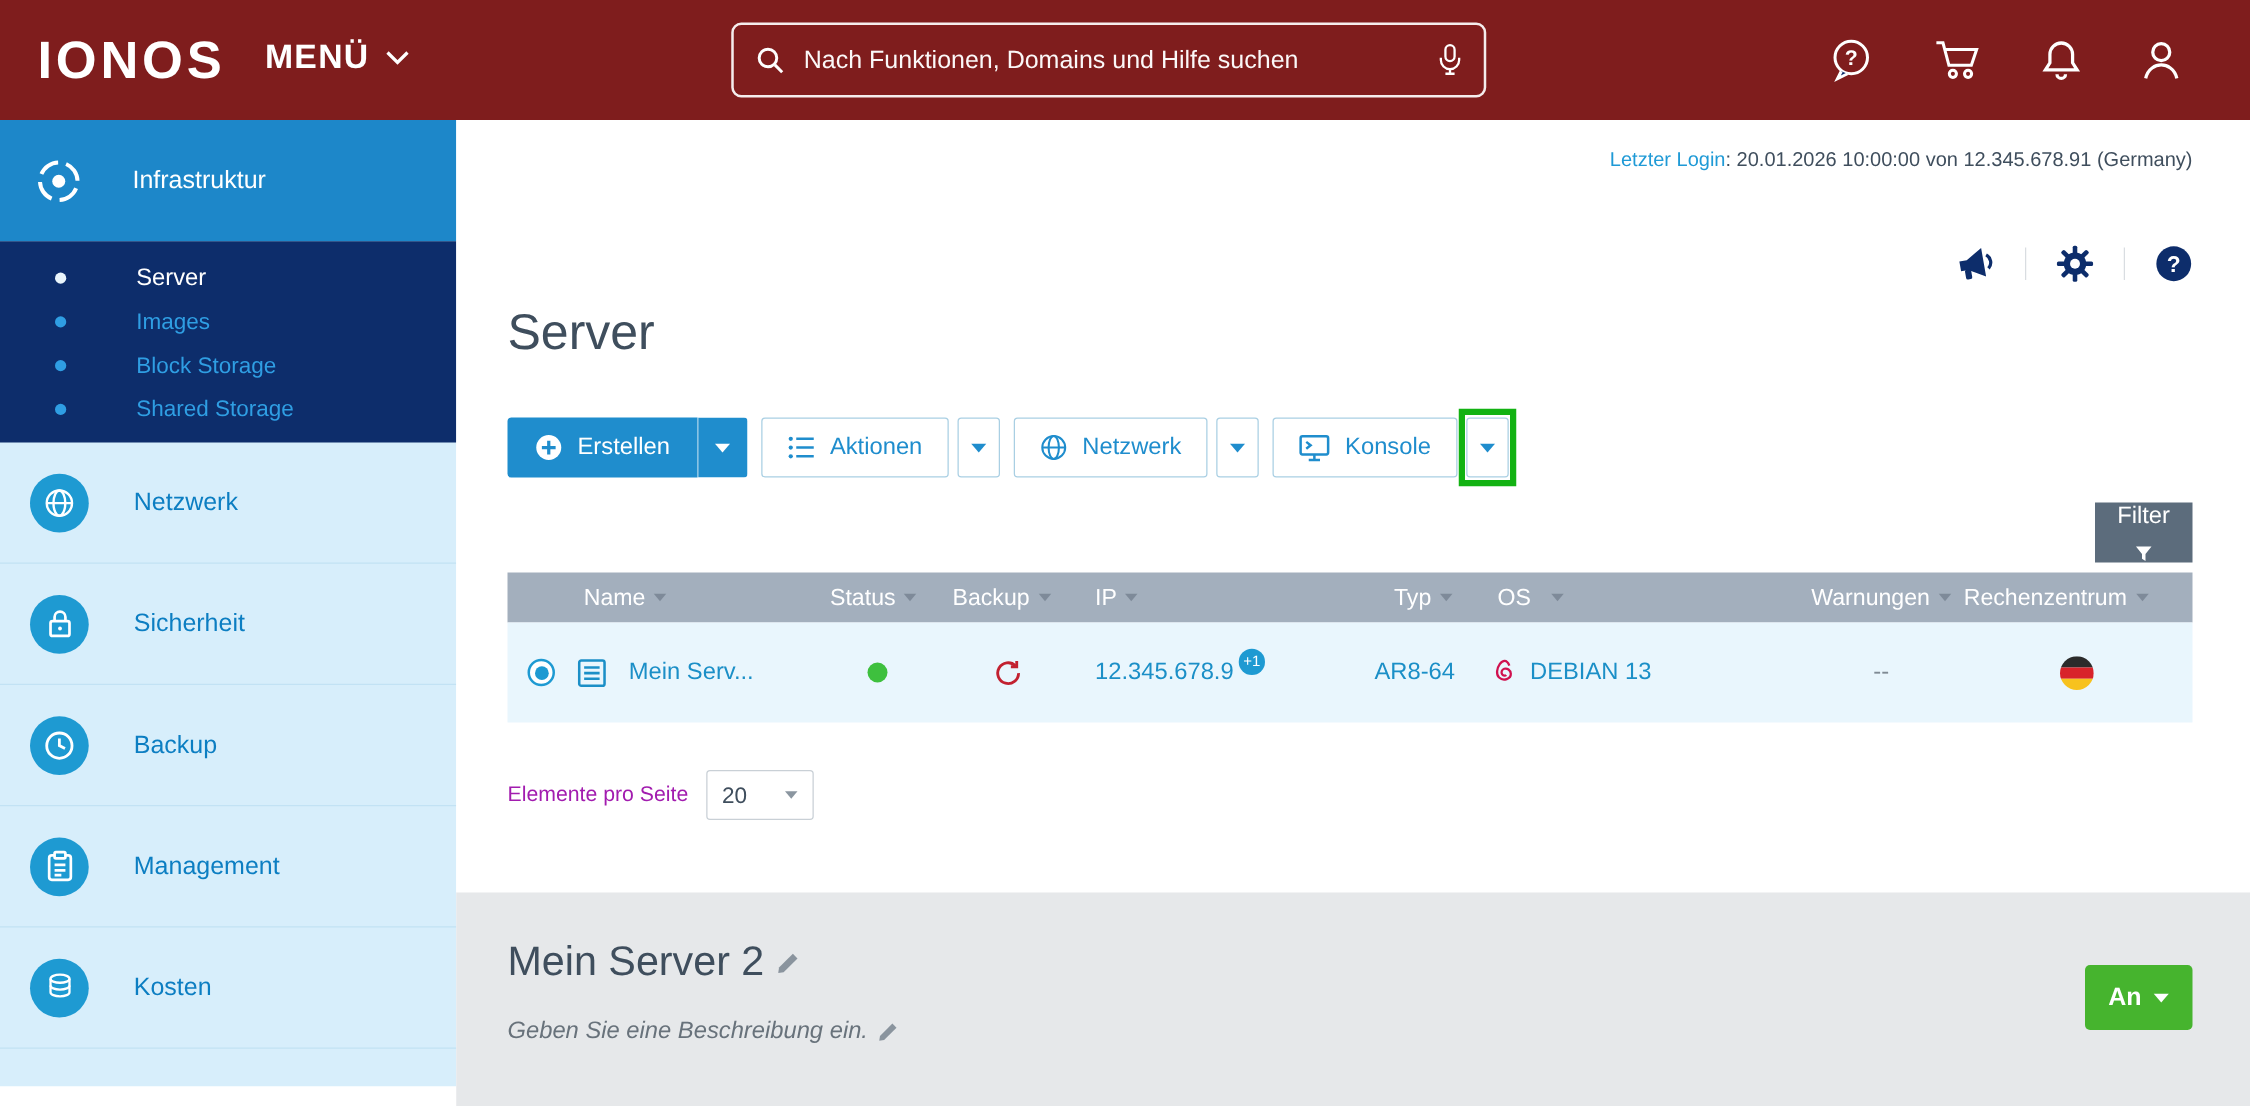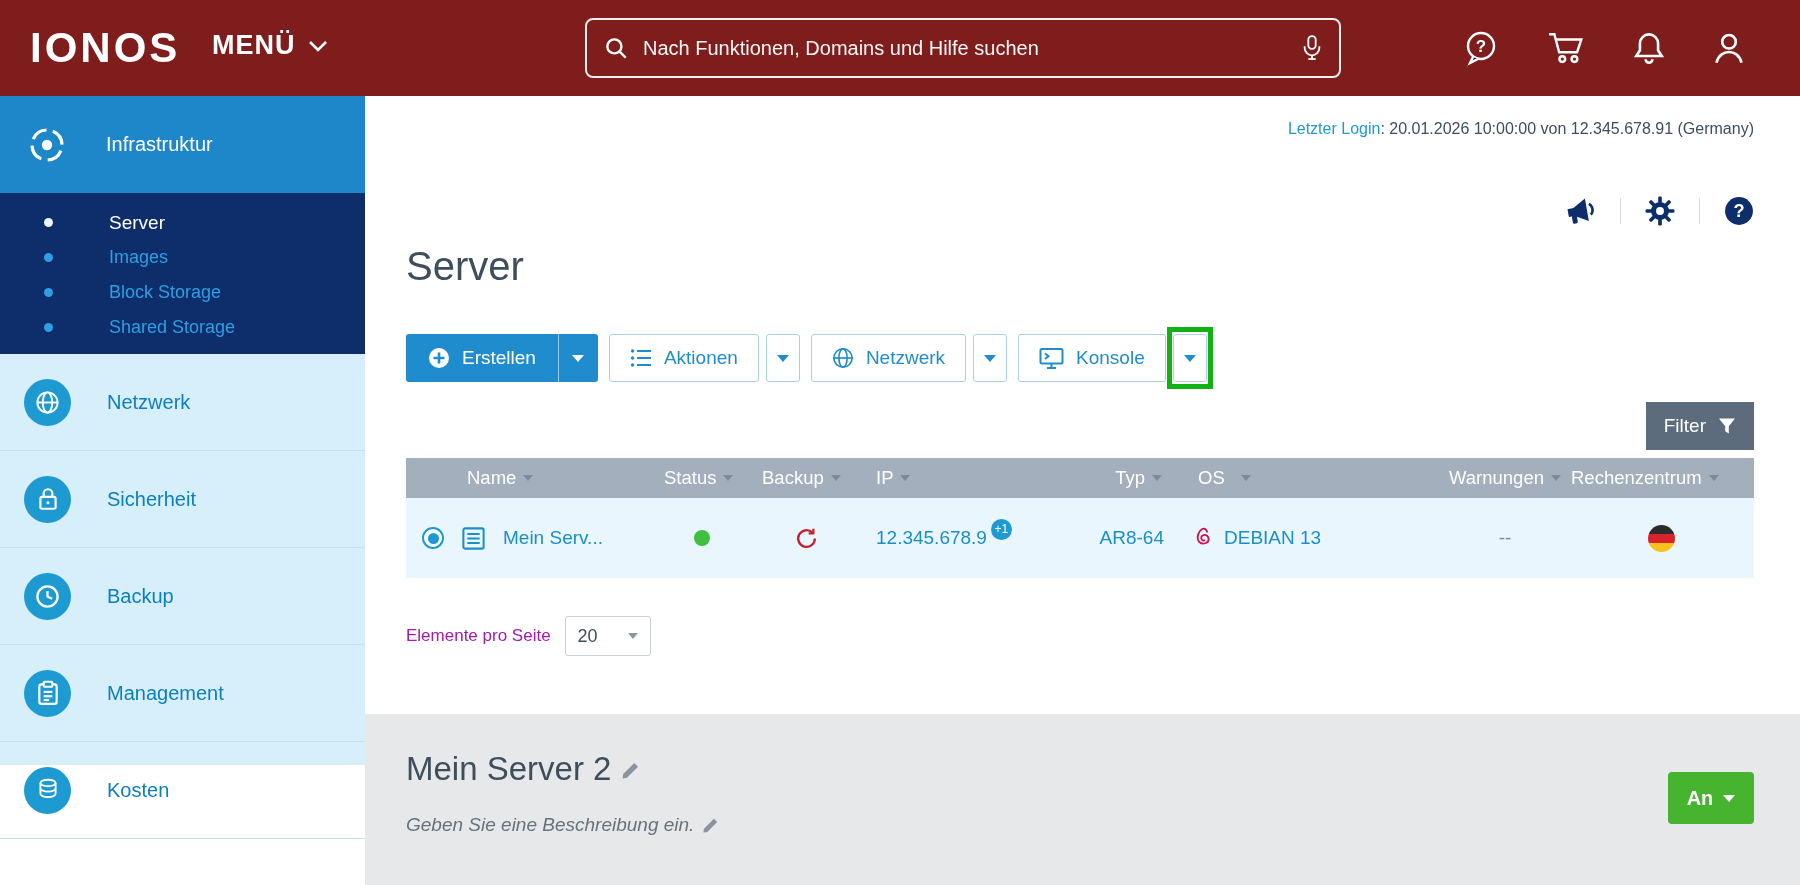--- a/index.html
+++ b/index.html
@@ -17,38 +17,38 @@
   .logo {
     position:absolute; left:30px; top:24px;
     font-size:42px; font-weight:800; letter-spacing:3px;
   }
   .menu-btn {
     position:absolute; left:212px; top:30px;
     display:flex; align-items:center; gap:12px;
     font-size:27px; font-weight:700; letter-spacing:1px; cursor:pointer;
   }
   .searchbar {
-    position:absolute; left:585px; top:18px; width:756px; height:60px;
+    position:absolute; left:585px; top:18px; width:604px; height:60px;
     border:2px solid rgba(255,255,255,0.92); border-radius:8px;
     display:flex; align-items:center; gap:14px; padding:0 16px;
   }
   .searchbar input {
     flex:1; background:transparent; border:none; outline:none;
     color:#fff; font-size:20px; font-family:inherit;
   }
   .searchbar input::placeholder { color:rgba(255,255,255,0.97); }
   .header-icons {
     position:absolute; right:55px; top:0; height:96px;
     display:flex; align-items:center; gap:48px;
   }
   .header-icons .hicon { cursor:pointer; display:flex; }
 
   
   .sidebar {
-    position:absolute; top:96px; left:0; width:365px; height:669px;
+    position:absolute; top:96px; left:0; width:365px; height:789px;
     background:#fff;
     background-image:linear-gradient(#d7eefb,#d7eefb);
     background-size:100% 773px; background-repeat:no-repeat;
   }
   .side-active {
     height:97px; background:#1d87c9; color:#fff;
     display:flex; align-items:center; padding-left:24px; gap:36px; cursor:pointer;
   }
   .side-active .label { font-size:20px; }
   .side-submenu { height:161px; background:#0d2d6b; padding-top:12px; }
@@ -107,21 +107,21 @@
   .caret { width:0; height:0; border-left:6px solid transparent; border-right:6px solid transparent; border-top:7px solid currentColor; }
   .caret.sm { border-left-width:5px; border-right-width:5px; border-top-width:6px; }
   .annotation-box {
     position:absolute; left:-7px; right:-7px; top:-8px; bottom:-8px;
     border:5px solid #12b212; pointer-events:none; z-index:5;
   }
 
   .filter-btn {
     position:absolute; top:306px; right:46px; height:48px; padding:0 18px;
     background:#5c6c7c; color:#fff; font-size:19px;
-    display:flex; align-items:center; gap:12px; cursor:pointer;
+    display:flex; align-items:center; gap:12px; cursor:pointer;flex-direction:column;
   }
 
   .table { position:absolute; top:362px; left:41px; right:46px; }
   .thead, .trow {
     display:grid;
     grid-template-columns:250px 100px 112px 218px 100px 255px 128px 1fr;
     align-items:center;
   }
   .thead { background:#a3afbd; height:40px; color:#fff; font-size:18.5px; }
   .th { display:flex; align-items:center; gap:7px; padding-left:8px; cursor:pointer; color:#fff; }

